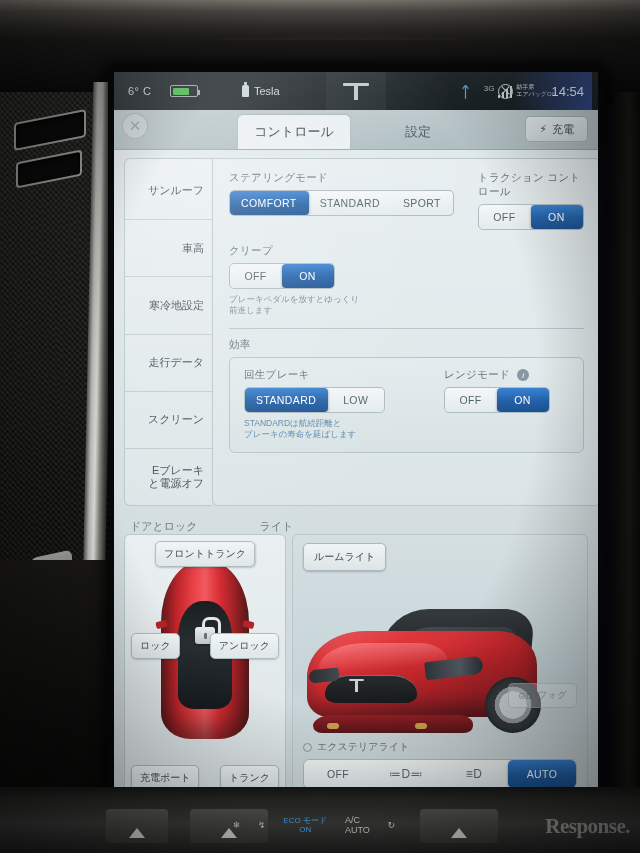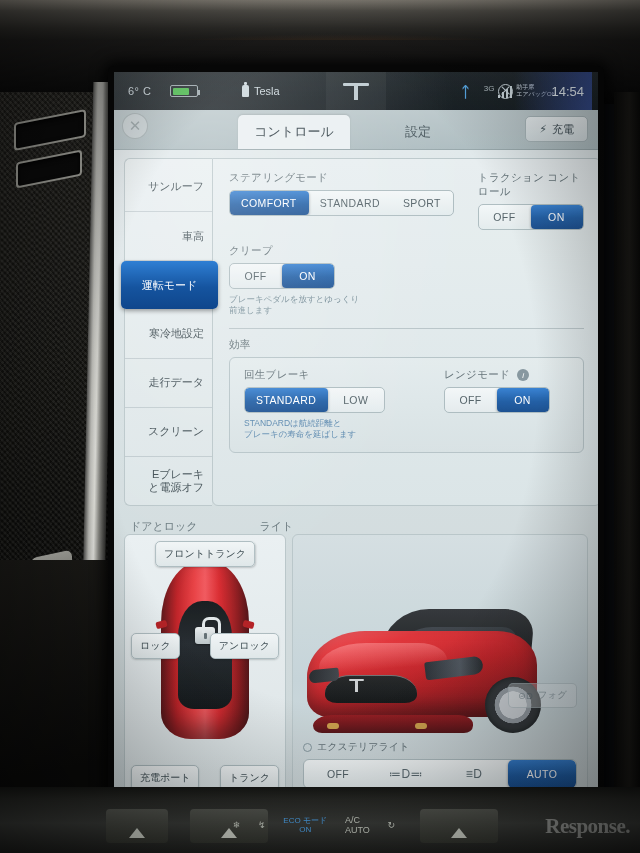--- a/index.html
+++ b/index.html
@@ -495,21 +495,20 @@
         </div>
       </div>
 
       <div class="screen-body">
 
         <div class="top-area">
 
           <div class="sidebar">
             <div class="side-item">サンルーフ</div>
             <div class="side-item">車高</div>
-            <div class="side-item active">運転モード</div>
             <div class="side-item">寒冷地設定</div>
             <div class="side-item">走行データ</div>
             <div class="side-item">スクリーン</div>
             <div class="side-item" style="white-space:pre-line">Eブレーキ
 と電源オフ</div>
           </div>
 
           <div class="card">
 
             <div class="row">
@@ -589,20 +588,21 @@
               </div>
               <div class="pill front-trunk">フロントトランク</div>
               <div class="pill lock">ロック</div>
               <div class="pill unlock">アンロック</div>
               <div class="pill port">充電ポート</div>
               <div class="pill trunk">トランク</div>
             </div>
 
             <div class="lights-panel">
               <div class="lp-top">
+                <div class="lp-btn">ルームライト</div>
               </div>
 
               <div class="car-front">
                 <div class="cf-roof"></div>
                 <div class="cf-windshield"></div>
                 <div class="cf-body"></div>
                 <div class="cf-hood"></div>
                 <div class="cf-hl-r"></div>
                 <div class="cf-grille"></div>
                 <div class="cf-t"></div>

